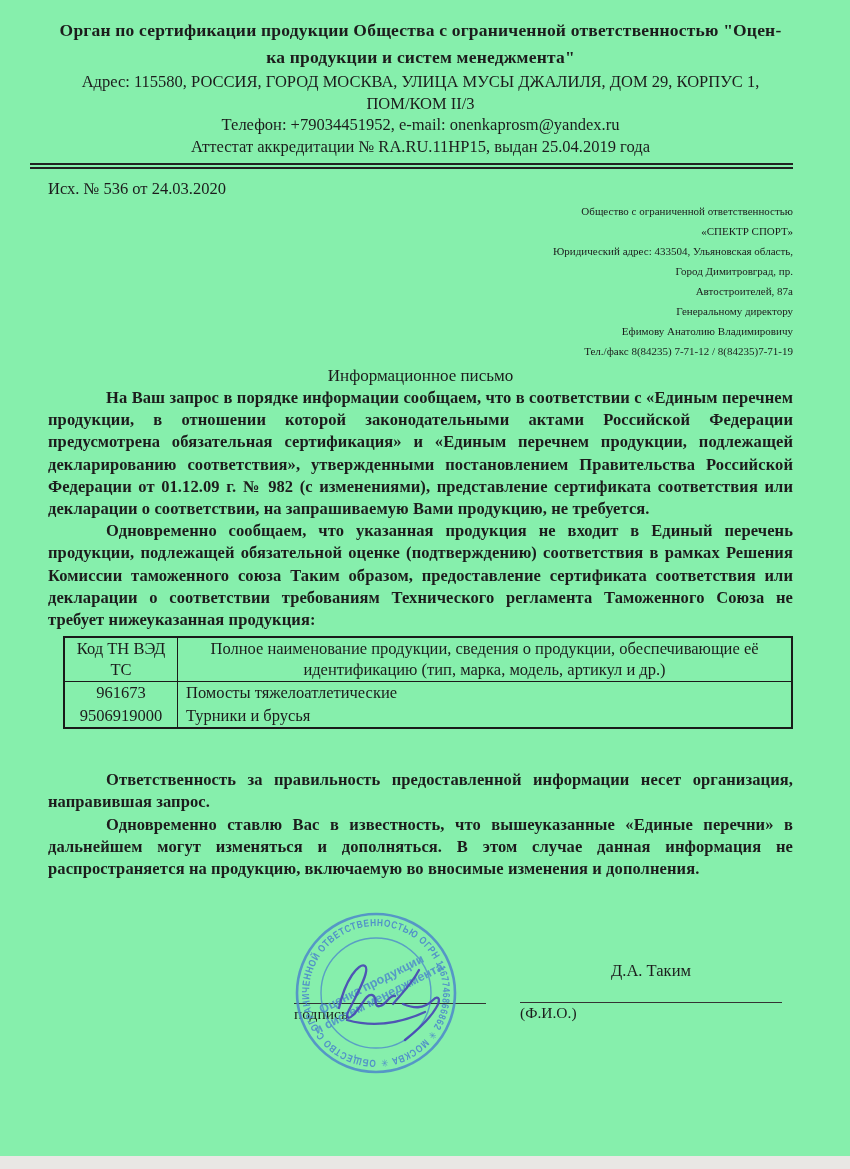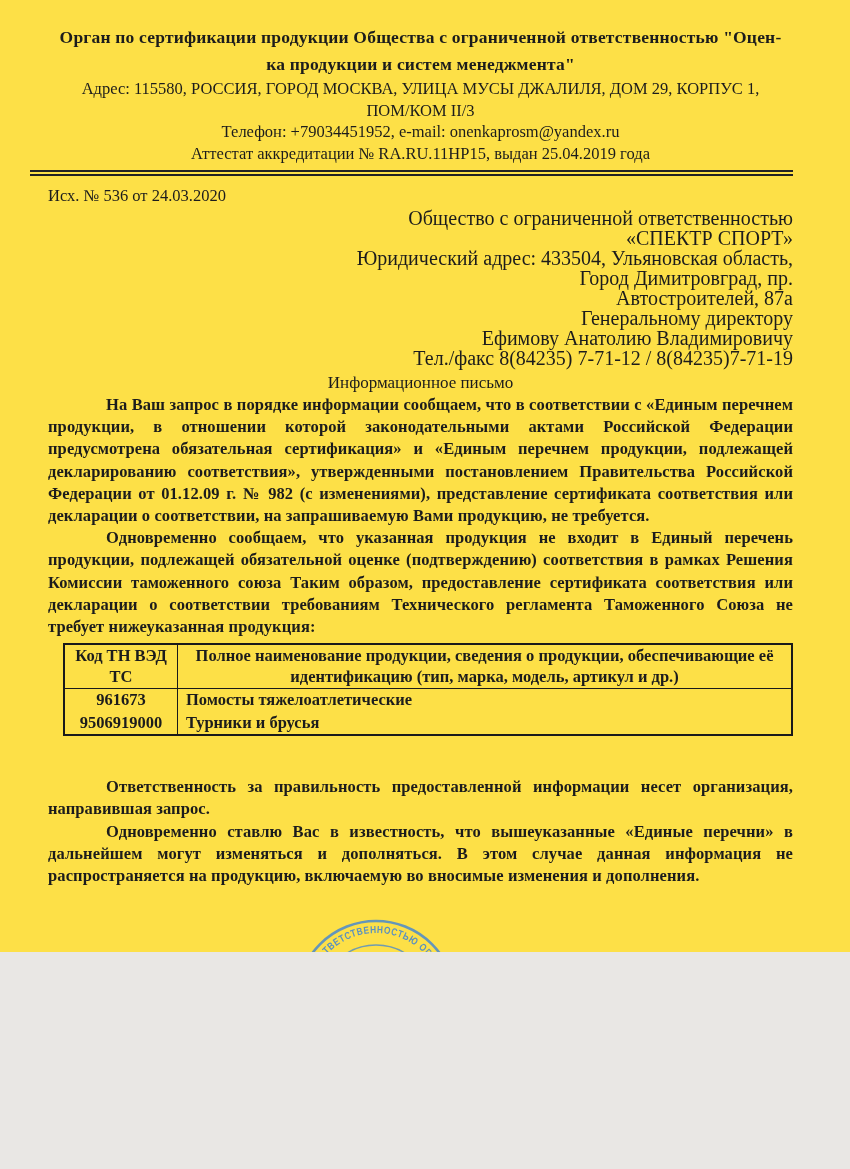--- a/index.html
+++ b/index.html
@@ -4,57 +4,57 @@
 <style>
   html,body { margin:0; padding:0; }
   body {
     width:850px; height:1169px;
     background:#e9e7e4;
     font-family:"Liberation Serif","DejaVu Serif",serif;
     color:#1c1c1c;
   }
   .page {
     position:relative;
-    width:850px; height:952px;
-    background:#fde047;
+    width:850px; height:1156px;
+    background:#86efac;
     overflow:hidden;
     box-sizing:border-box;
-    padding:24px 57px 0 48px;
+    padding:17px 57px 0 48px;
   }
   
   .letterhead { text-align:center; }
   .lh-title { font-weight:bold; font-size:17.5px; line-height:27px; letter-spacing:.2px; }
   .lh-line  { font-size:16.5px; line-height:21.5px; }
   .double-rule {
     margin:6px 0 0 -18px;
     height:2px;
     border-top:2.5px solid #222;
     border-bottom:2px solid #222;
   }
   
   .ref-line { margin-top:9px; font-size:16.5px; line-height:21px; }
-  .recipient { margin-top:2px; text-align:right; font-size:20px; line-height:20px; }
+  .recipient { margin-top:2px; text-align:right; font-size:11px; line-height:20px; }
   
   .doc-heading { margin-top:3px; text-align:center; font-weight:normal; font-size:17px; line-height:23px; }
   .para {
     margin:0; font-size:16.5px; line-height:22.2px;
     text-align:justify; text-indent:58px; letter-spacing:.1px;font-weight:bold;
   }
   .para.gap { margin-top:40px; }
   
   table.products {
     margin:5px 0 0 15px;
     width:730px;
     border-collapse:collapse;
     border:2px solid #1a1a1a;
     font-size:16.5px; line-height:20.5px;
   }
   table.products th, table.products td {
     border:1.8px solid #1a1a1a;
-    font-weight:bold;
+    font-weight:normal;
     padding:1px 8px;
     vertical-align:top;
   }
   table.products .col-code { width:108px; text-align:center; padding:1px 2px; }
   tbody tr.row-first td { border-bottom:none; }
   tbody tr.row-last  td { border-top:none; }
   
   .sig-area { position:relative; height:360px; margin-top:18px; }
   .sig-label {
     position:absolute; left:7px; top:70px; width:250px;

